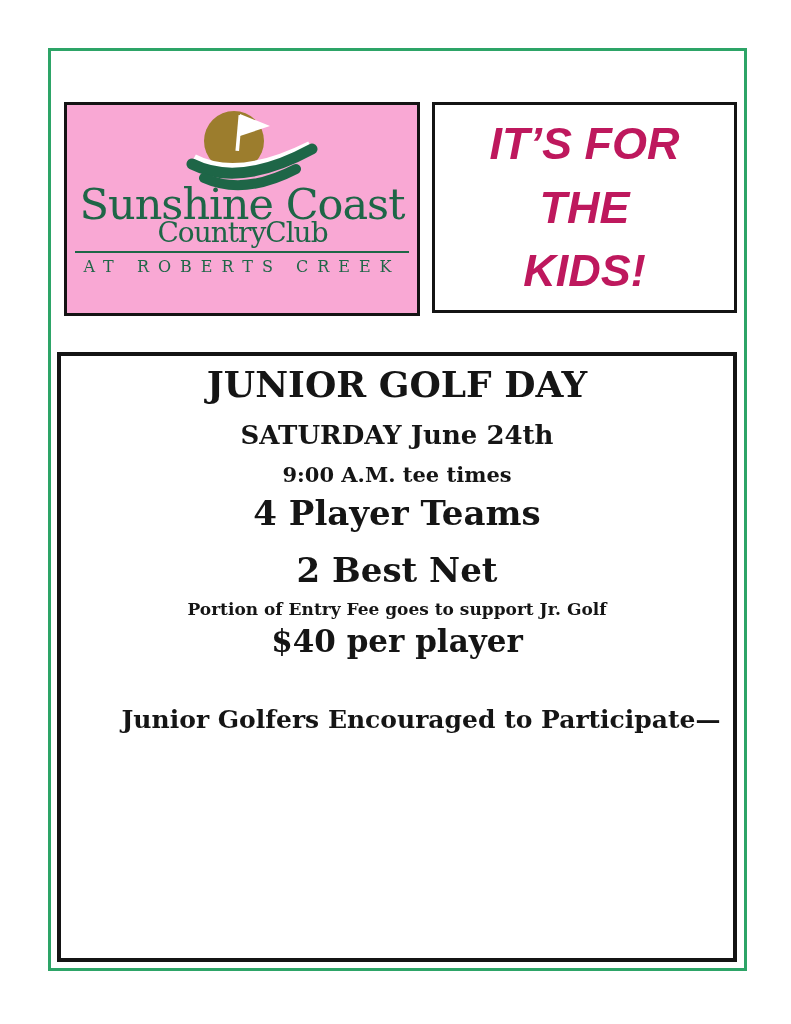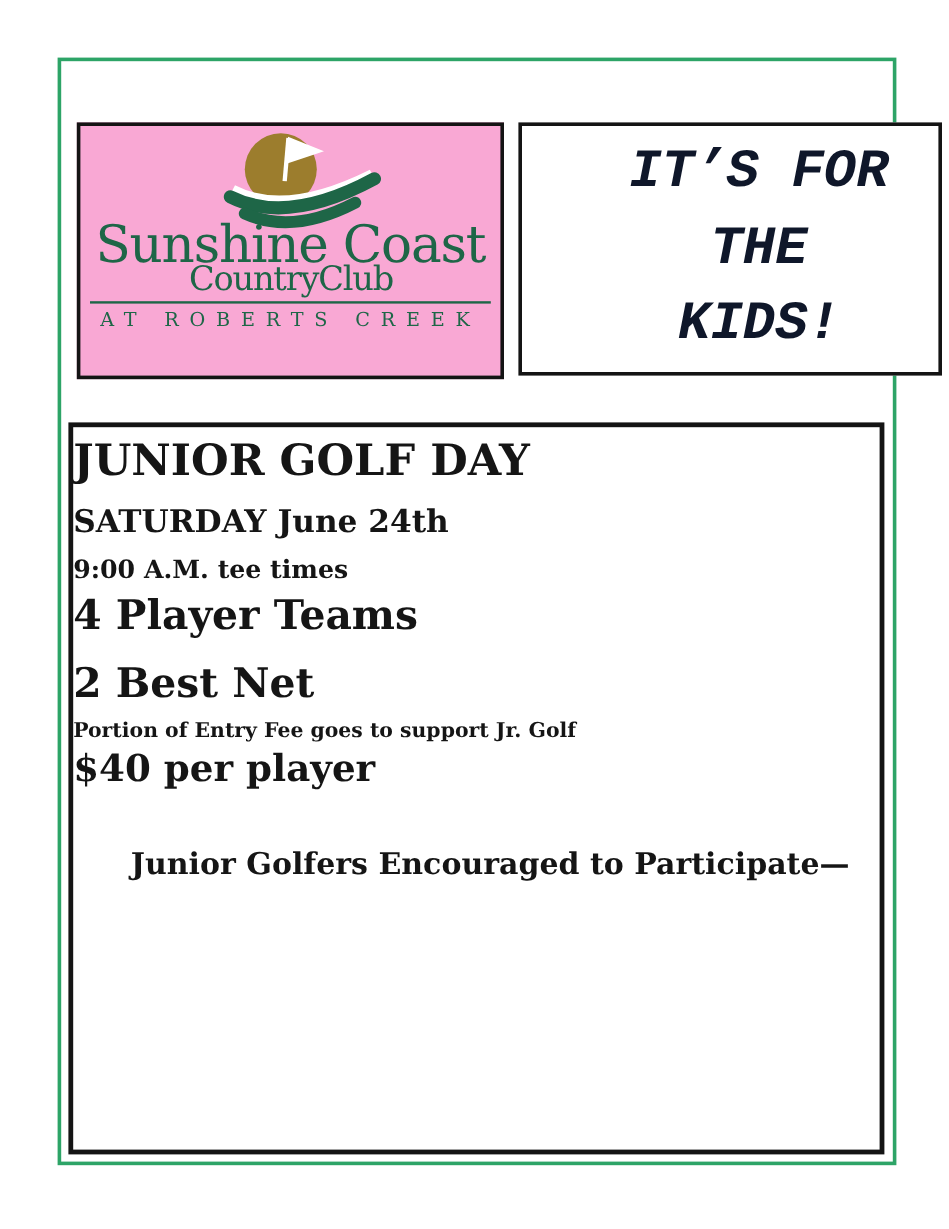--- a/index.html
+++ b/index.html
@@ -95,41 +95,40 @@
     left: 432px;
     top: 102px;
     width: 299px;
     height: 205px;
     border: 3px solid #141414;
     background: #ffffff;
     display: flex;
     flex-direction: column;
     align-items: center;
     justify-content: center;
-    font-family: Liberation Mono, monospace;
+    font-family: Liberation Sans, sans-serif;
     font-style: italic;
     font-weight: 600;
-    color: #0f172a;
-    padding-left: 48px;
+    color: #be185d;
   }
   .kids-box div {
     font-size: 45px;
     line-height: 1.42;
     white-space: nowrap;
   }
   
   .main-box {
     position: absolute;
     left: 57px;
     top: 352px;
     width: 672px;
     height: 602px;
     border: 4px solid #141414;
     background: #ffffff;
-    text-align: left;
+    text-align: center;
     color: #151515;
     font-weight: bold;
   }
   .main-box div { white-space: nowrap; }
   .m-title    { font-size: 36px; line-height: 1.15; margin-top: 8px; }
   .m-date     { font-size: 26px; line-height: 1.15; margin-top: 16px; }
   .m-tee      { font-size: 21px; line-height: 1.15; margin-top: 12px; }
   .m-teams    { font-size: 34px; line-height: 1.15; margin-top: 7px; }
   .m-format   { font-size: 34px; line-height: 1.15; margin-top: 17px; }
   .m-note     { font-size: 17px; line-height: 1.15; margin-top: 10px; }

